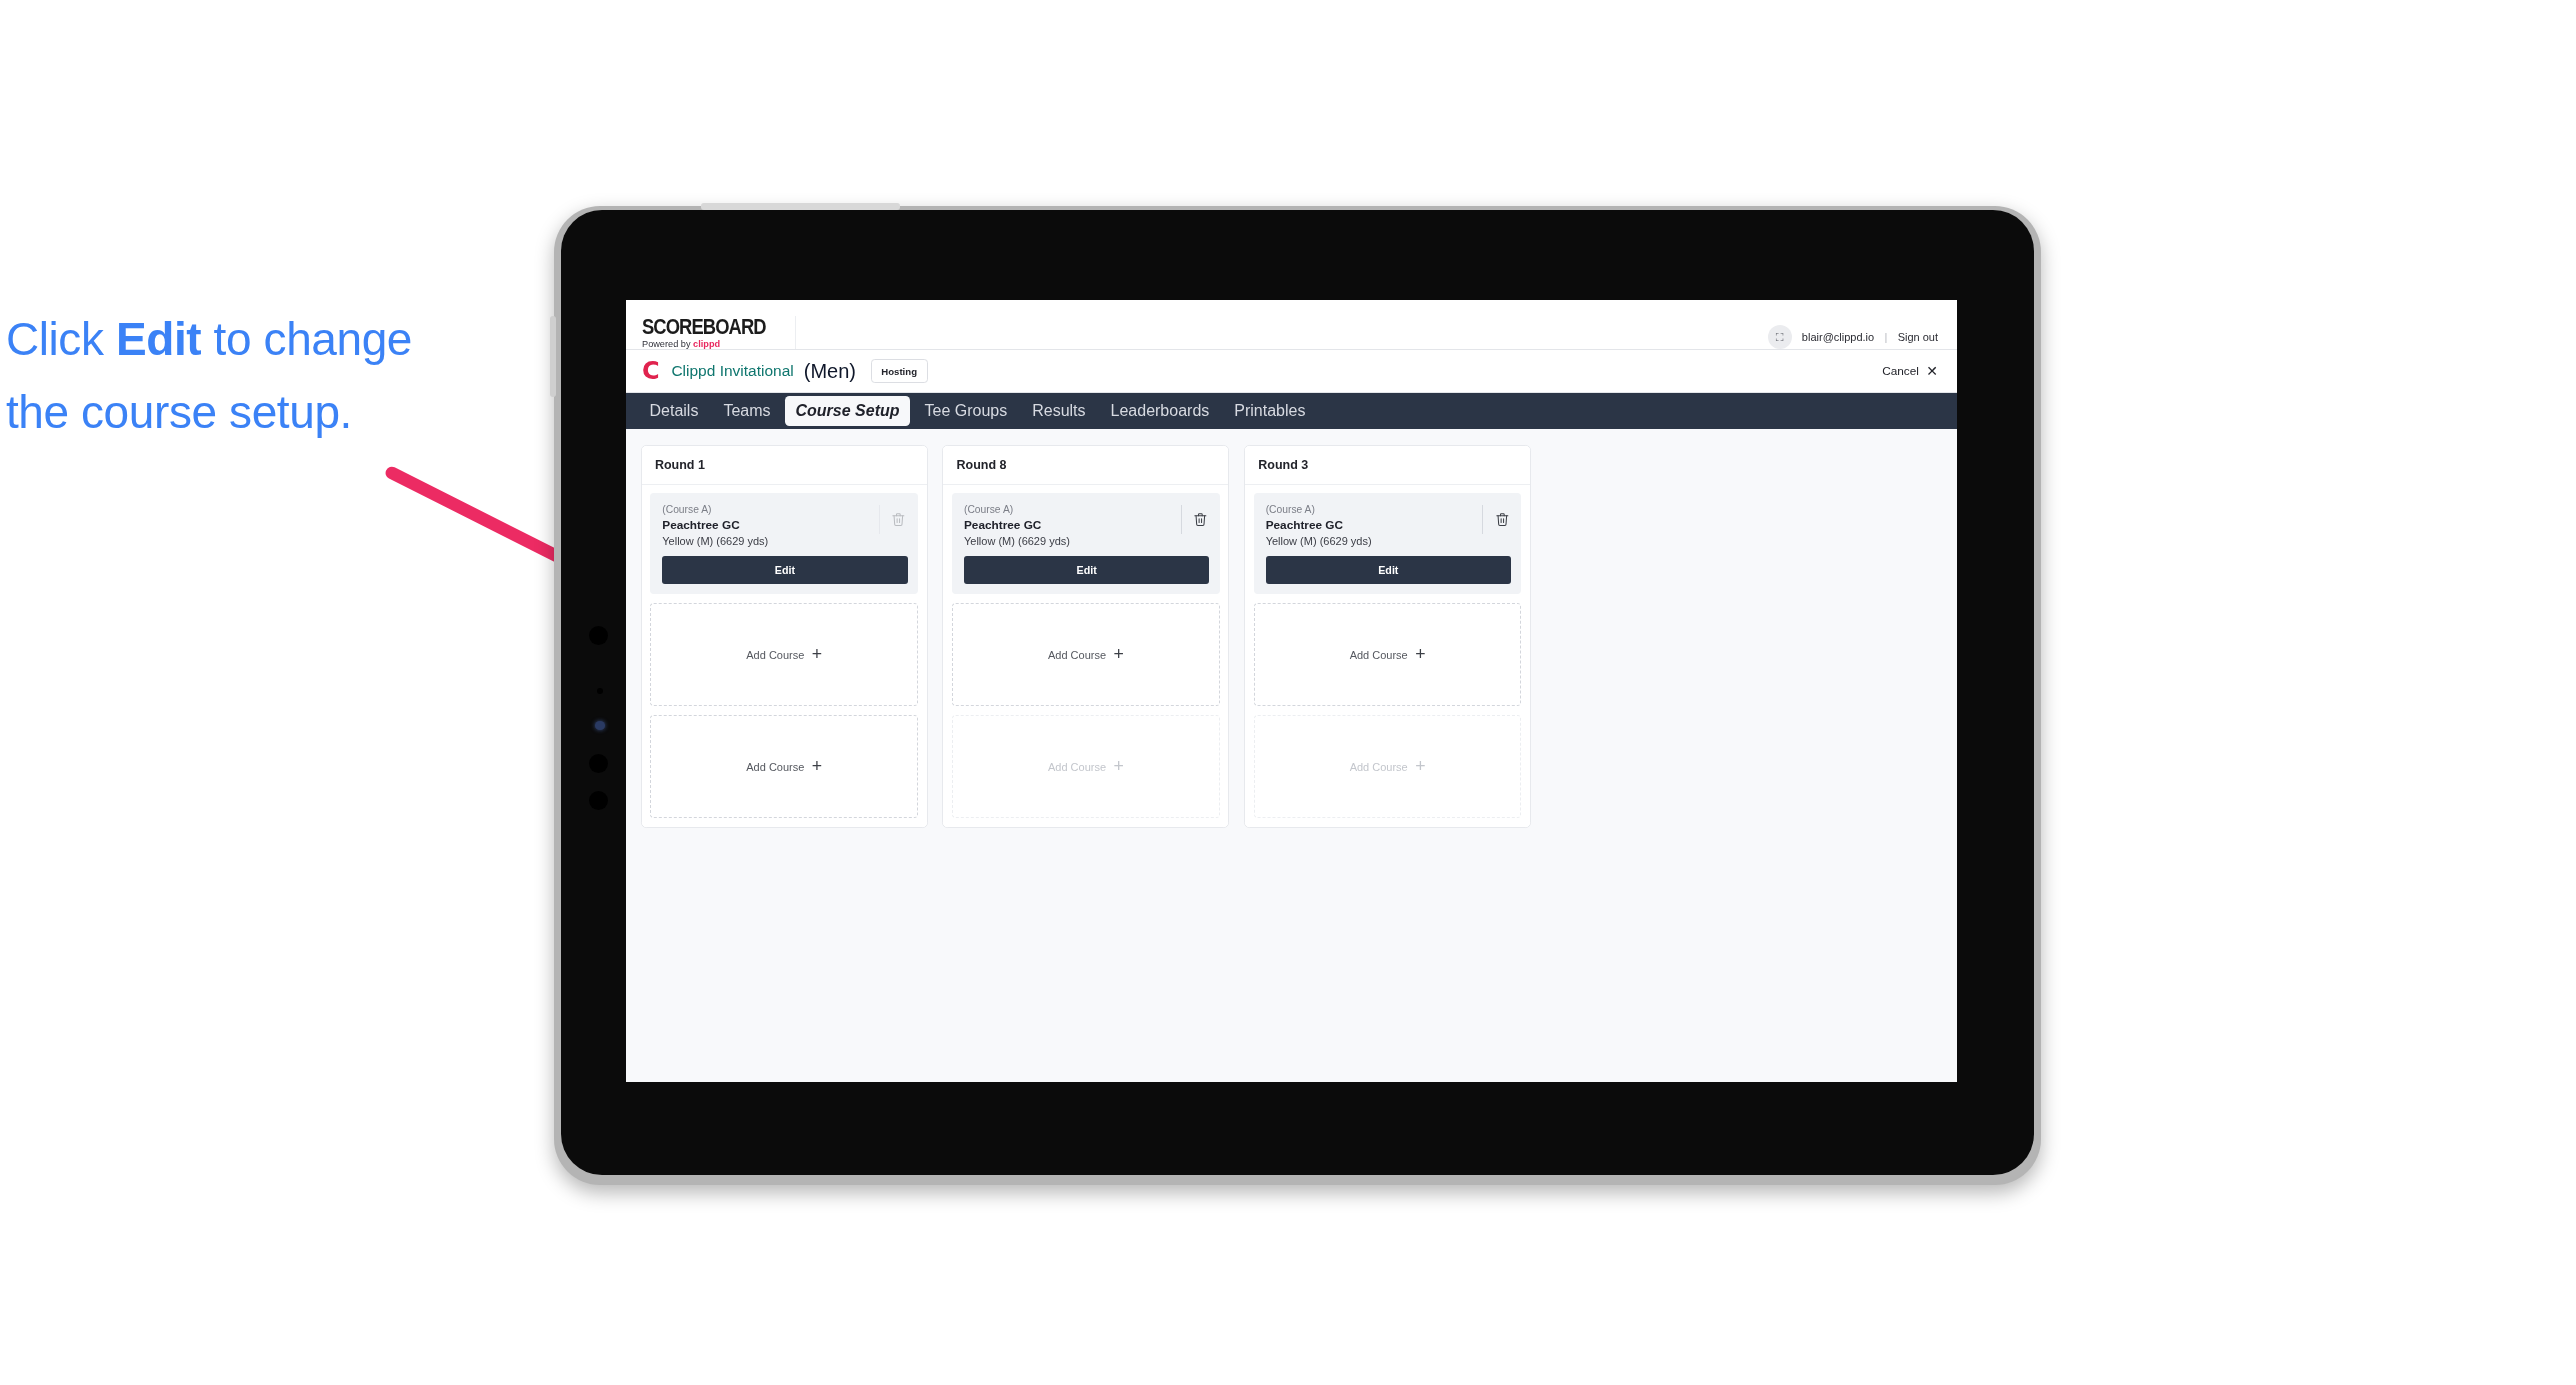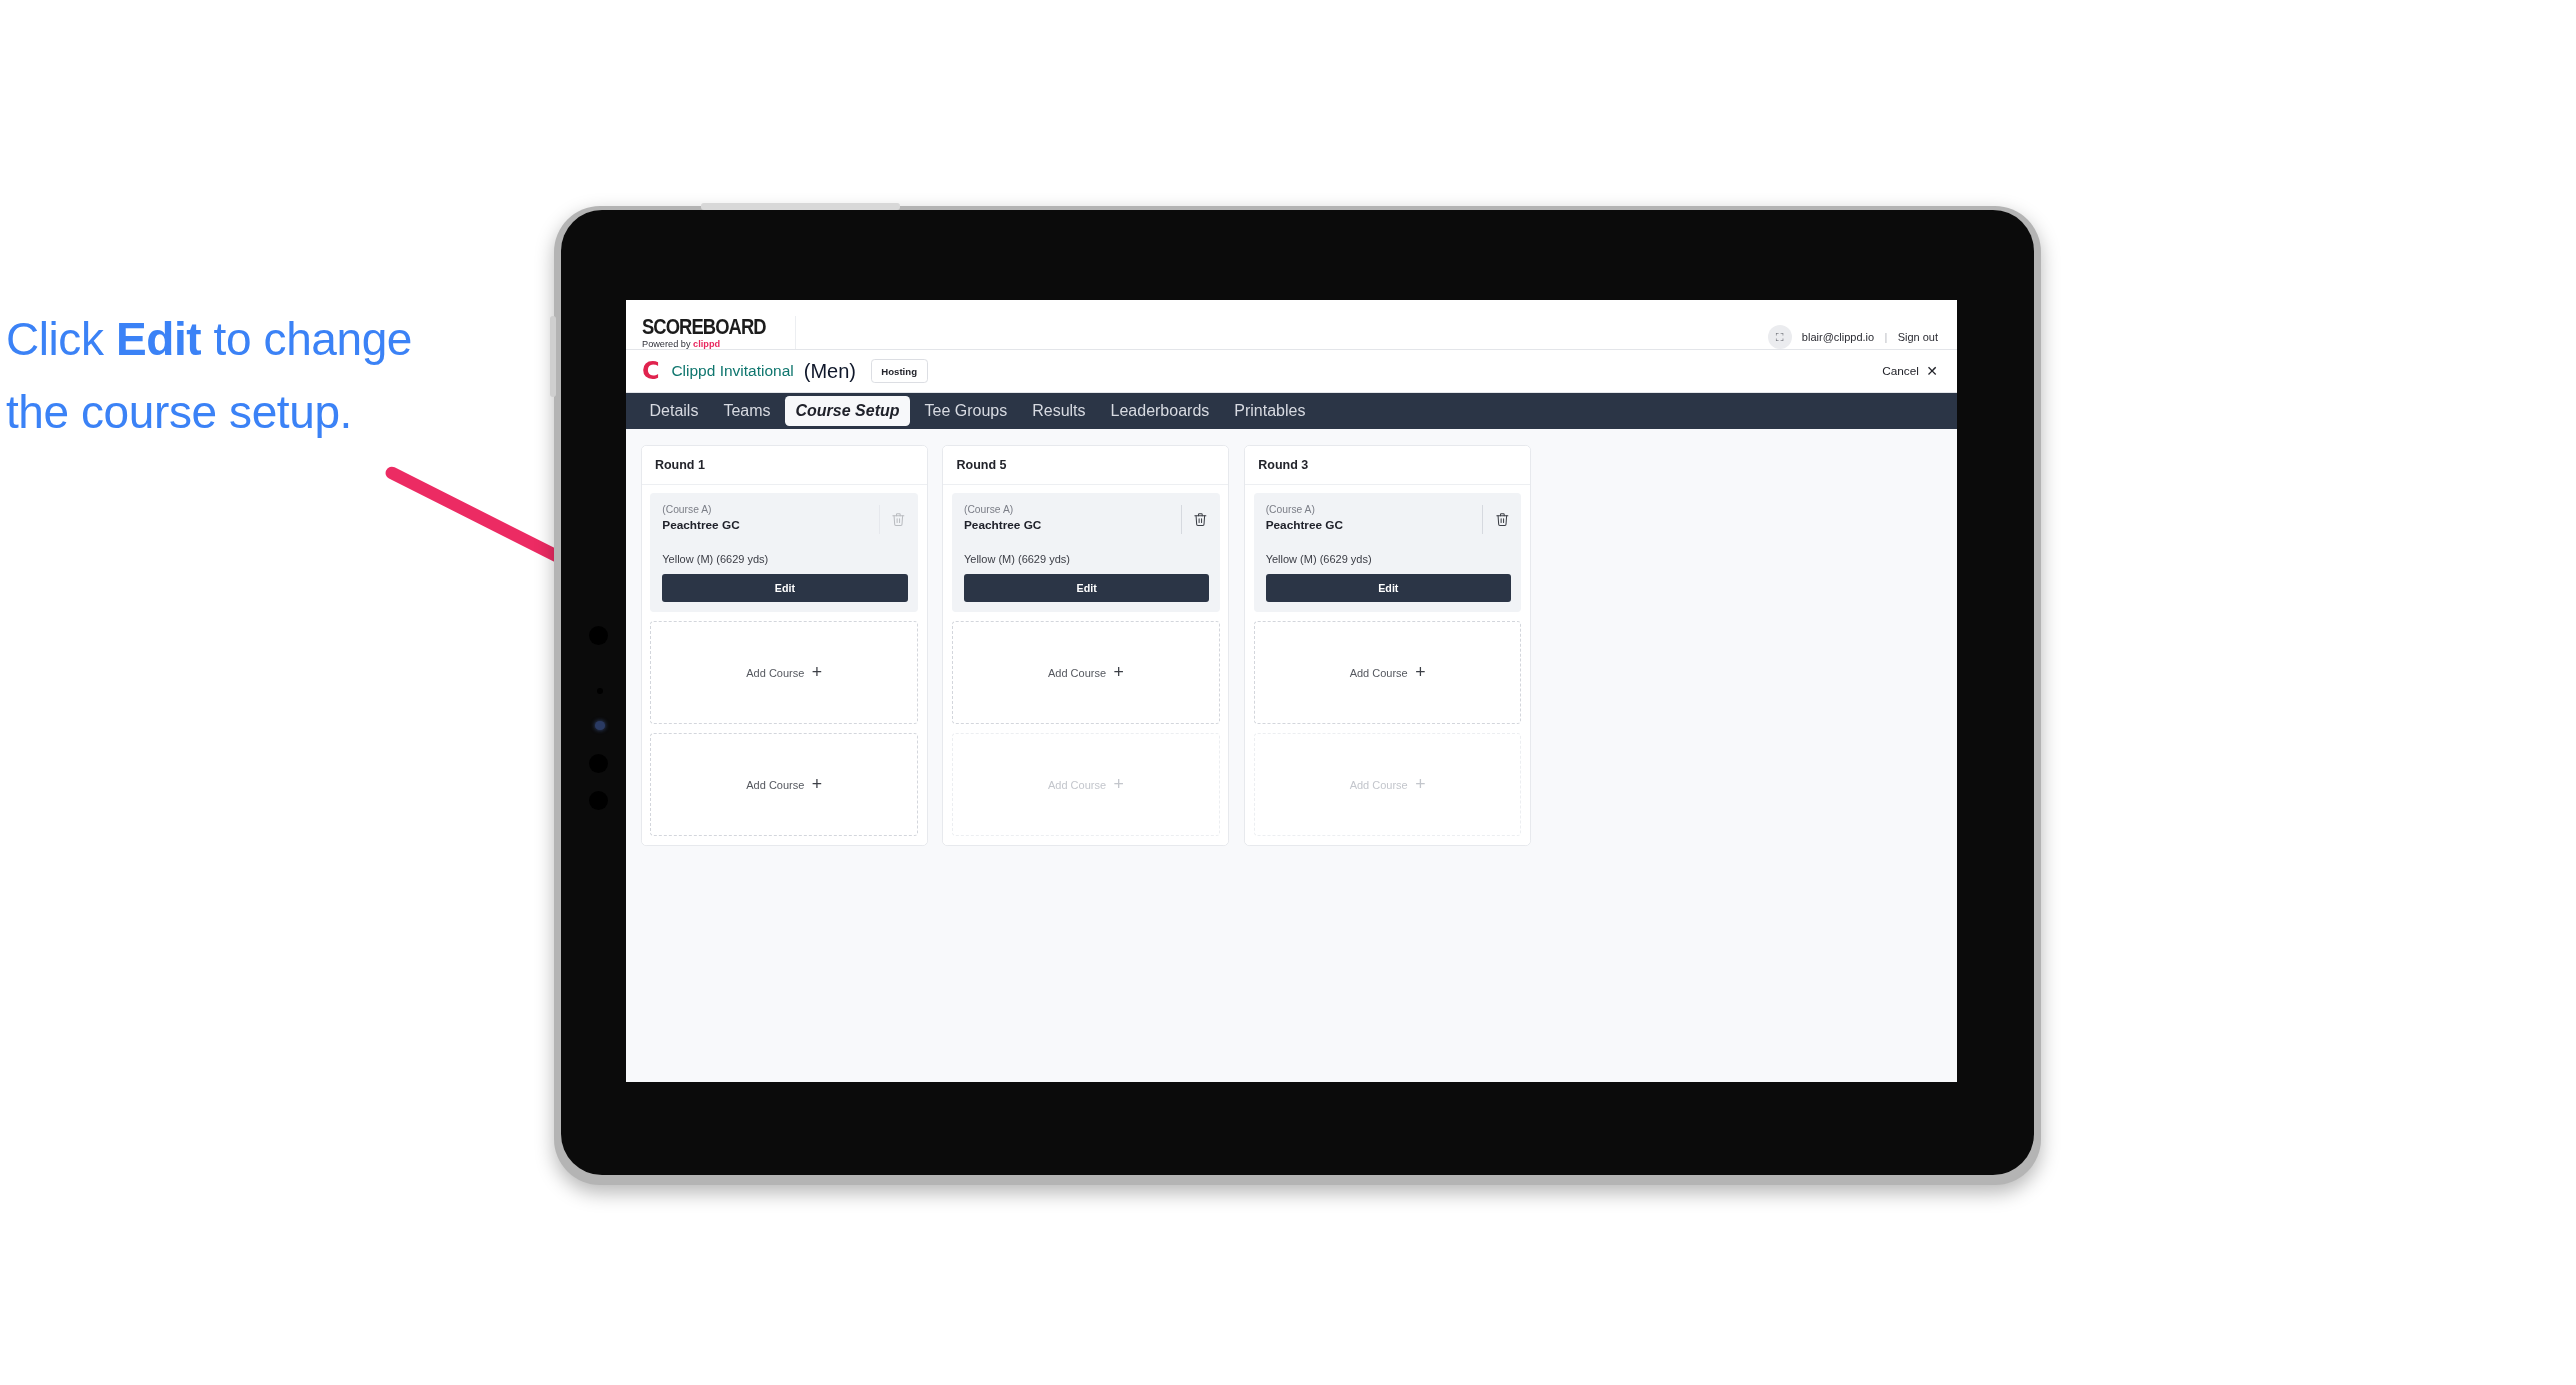--- a/index.html
+++ b/index.html
@@ -203,21 +203,21 @@
   .round-body { padding: 8.8px; background: #fff; }
 
   .course-card {
     background: #f1f3f6;
     border-radius: 3.7px;
     padding: 10.3px 10.3px 10.3px 11.8px;
     margin-bottom: 8.8px;
     position: relative;
   }
   .course-label { font-size: 10.3px; color: #7b7e87; margin-bottom: 2.9px; }
-  .course-name { font-size: 11.8px; font-weight: 700; color: #20222b; margin-bottom: 21px; }
+  .course-name { font-size: 11.8px; font-weight: 700; color: #20222b; margin-bottom: 3px; }
   .course-tee  { font-size: 11px; color: #3b3d45; margin-bottom: 9.6px; }
 
   .card-actions {
     position: absolute; right: 8.8px; top: 10.3px;
     display: flex; align-items: center; gap: 8.8px; height: 32px;
   }
   .vrule { width: 0.7px; height: 29px; background: #d6d9df; }
   .trash-btn {
     width: 20.6px; height: 20.6px;
     display: flex; align-items: center; justify-content: center;
@@ -348,21 +348,21 @@
             <span class="plus">+</span>
           </div>
           <div class="add-course">
             <span>Add Course</span>
             <span class="plus">+</span>
           </div>
         </div>
       </div>
 
       <div class="round-col">
-        <div class="round-head">Round 5</div>
+        <div class="round-head">Round 8</div>
         <div class="round-body">
           <div class="course-card">
             <div class="course-label">(Course A)</div>
             <div class="course-name">Peachtree GC</div>
             <div class="course-tee">Yellow (M) (6629 yds)</div>
             <div class="card-actions">
               <div class="vrule"></div>
               <div class="trash-btn">
                 <svg width="14.7" height="14.7" viewBox="0 0 24 24" fill="none" stroke="#3c3f46" stroke-width="1.7" stroke-linecap="round" stroke-linejoin="round">
                   <polyline points="3 6 5 6 21 6"></polyline>

